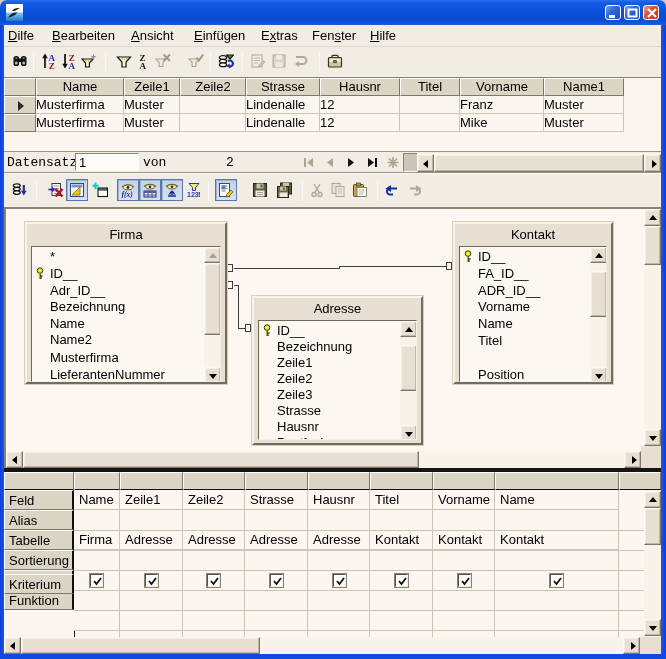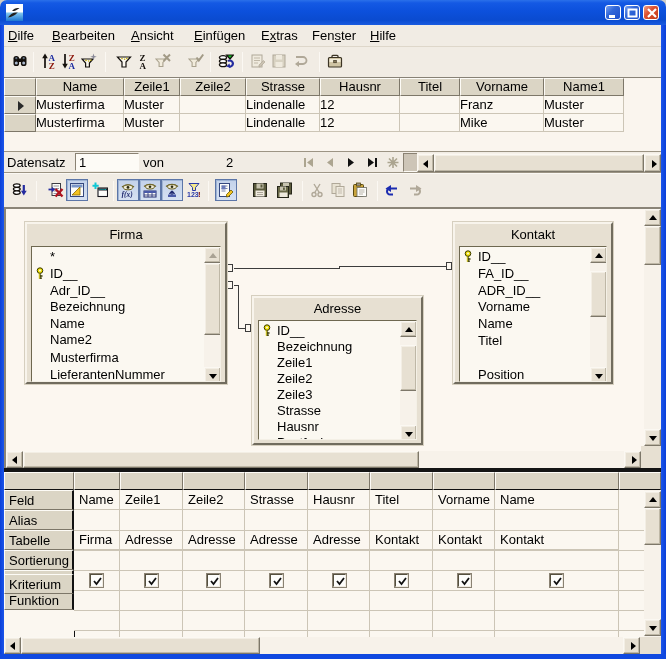--- a/index.html
+++ b/index.html
@@ -33,21 +33,21 @@
 
   
   .tabletop{left:4px;top:77px;width:657px;height:1px;background:#888276;}
   .tablebg{left:4px;top:78px;width:657px;height:73px;background:#faf5ee;}
   .th{position:absolute;top:78px;height:18px;background:#dbd5c5;border-top:1px solid #fdfbf6;border-left:1px solid #fdfbf6;border-right:1px solid #7d7769;border-bottom:1px solid #7d7769;text-align:center;line-height:16px;}
   .rowsel{position:absolute;left:4px;width:32px;background:#dbd5c5;border-top:1px solid #fdfbf6;border-left:1px solid #fdfbf6;border-right:1px solid #7d7769;border-bottom:1px solid #7d7769;}
   .td{position:absolute;height:18px;border-right:1px solid #ccc5b6;border-bottom:1px solid #ccc5b6;padding:1px 0 0 0;line-height:16px;white-space:nowrap;overflow:hidden;background:#fbf7f0;}
 
   
   .navbar{left:4px;top:151px;width:657px;height:22px;background:#f1ece4;border-top:1px solid #9c9484;border-bottom:1px solid #9c9484;}
-  .navlabel{position:absolute;top:3px;line-height:16px;}
+  .navlabel{position:absolute;top:3px;line-height:16px;font-family:Liberation Mono, monospace;}
   .navinput{position:absolute;left:71px;top:1px;width:64px;height:18px;background:#fdfbf6;border:1px solid #8a8273;border-right-color:#fdfbf6;border-bottom-color:#fdfbf6;padding:1px 0 0 3px;line-height:15px;}
   .navbtn{position:absolute;top:2px;width:18px;height:17px;}
   .notch{position:absolute;left:399px;top:1px;width:18px;height:19px;background:#cdc5b7;border:1px solid #8a8273;border-right-color:#fdfbf6;border-bottom-color:#fdfbf6;}
 
   
   .sbtrack{position:absolute;background:#f7f2ea;}
   .sbtn{position:absolute;background:#e7e0d2;border:1px solid;border-color:#fbf8f2 #7d7769 #7d7769 #fbf8f2;box-shadow:inset -1px -1px 0 #beb7a6,inset 1px 1px 0 #f3eee4;}
   .sthumb{position:absolute;background:#e7e0d2;border:1px solid;border-color:#fbf8f2 #7d7769 #7d7769 #fbf8f2;box-shadow:inset -1px -1px 0 #beb7a6,inset 1px 1px 0 #f3eee4;}
   .arr{position:absolute;width:0;height:0;}
   .arr.up-b{border-left:4px solid transparent;border-right:4px solid transparent;border-bottom:5px solid #000;}

